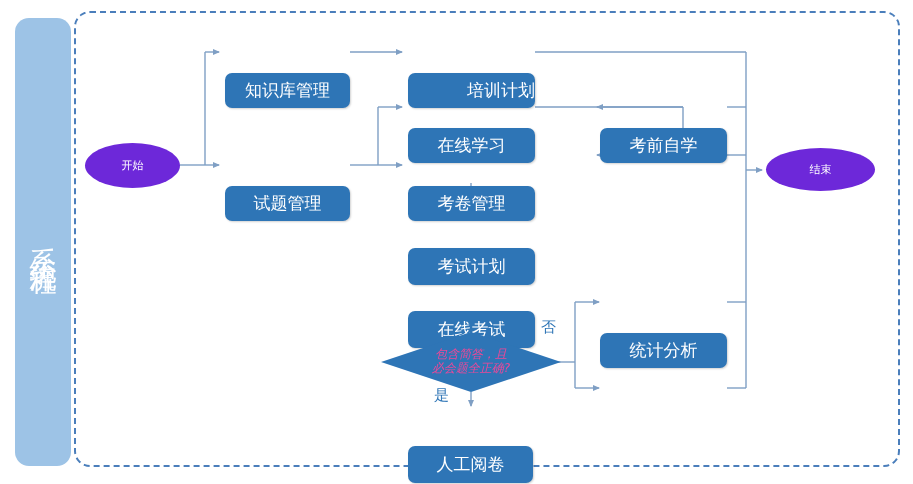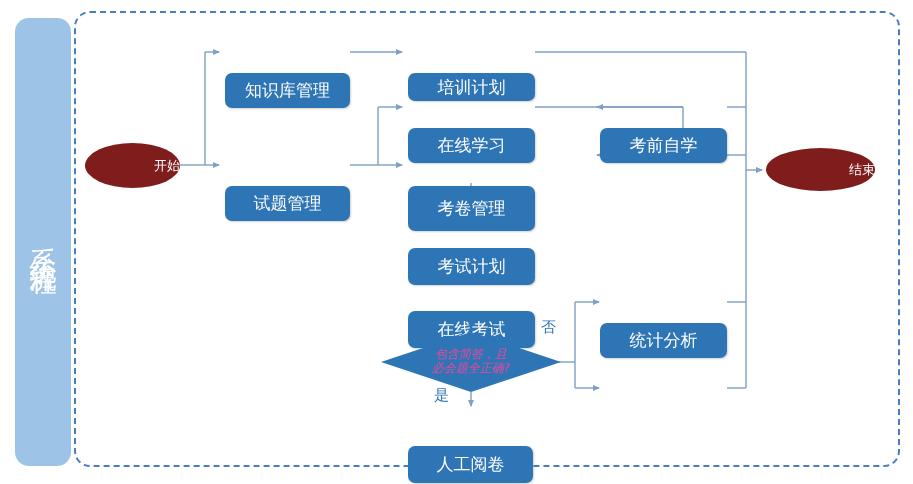--- a/index.html
+++ b/index.html
@@ -76,24 +76,23 @@
     font-family: "DejaVu Sans", "Liberation Sans", sans-serif;
   }
   .node.process {
     background: #2E75B6;
     border-radius: 7px;
     font-size: 17px;
     box-shadow: 1px 1px 2px rgba(0,0,0,0.18);
     margin-top: 38px;
   }
   .node.terminator {
-    background: #7f1d1d;
+    background: #6d28d9;
     border-radius: 50%;
-    font-size: 13px;
-    justify-content: flex-end;
+    font-size: 11px;
   }
   .node.decision {
     background: transparent;
     font-size: 12px;
     line-height: 1.15;
   }
   .diamond-shape {
     position: absolute;
     left: 0;
     top: 0;
@@ -186,33 +185,33 @@
   </svg>
 
   <div class="node terminator" style="left:85px; top:143px; width:95px; height:45px;">
     <span>开始</span>
   </div>
 
   <div class="node process" style="left:225px; top:35px; width:125px; height:35px;">
     <span>知识库管理</span>
   </div>
 
-  <div class="node process" style="left:408px; top:35px; width:127px; height:28px;">
+  <div class="node process" style="left:408px; top:35px; width:127px; height:35px;justify-content:flex-end;">
     <span>培训计划</span>
   </div>
 
   <div class="node process" style="left:225px; top:148px; width:125px; height:35px;">
     <span>试题管理</span>
   </div>
 
   <div class="node process" style="left:408px; top:90px; width:127px; height:35px;">
     <span>在线学习</span>
   </div>
 
-  <div class="node process" style="left:408px; top:148px; width:127px; height:45px;">
+  <div class="node process" style="left:408px; top:148px; width:127px; height:35px;">
     <span>考卷管理</span>
   </div>
 
   <div class="node process" style="left:600px; top:90px; width:127px; height:35px;font-family:Liberation Mono, monospace;">
     <span>考前自学</span>
   </div>
 
 
   <div class="node process" style="left:408px; top:210px; width:127px; height:37px;">
     <span>考试计划</span>
@@ -227,21 +226,21 @@
     <div class="dtext">
       <div>包含简答，且</div>
       <div>必会题全正确?</div>
     </div>
   </div>
 
   <div class="node process" style="left:408px; top:408px; width:125px; height:37px;">
     <span>人工阅卷</span>
   </div>
 
-  <div class="node process" style="left:600px; top:285px; width:127px; height:35px;">
+  <div class="node process" style="left:600px; top:295px; width:127px; height:35px;">
     <span>统计分析</span>
   </div>
 
 
   <div class="node terminator" style="left:766px; top:148px; width:109px; height:43px;">
     <span>结束</span>
   </div>
 
   <div class="edge-label" style="left:541px; top:318px;">否</div>
   <div class="edge-label" style="left:434px; top:386px;">是</div>

